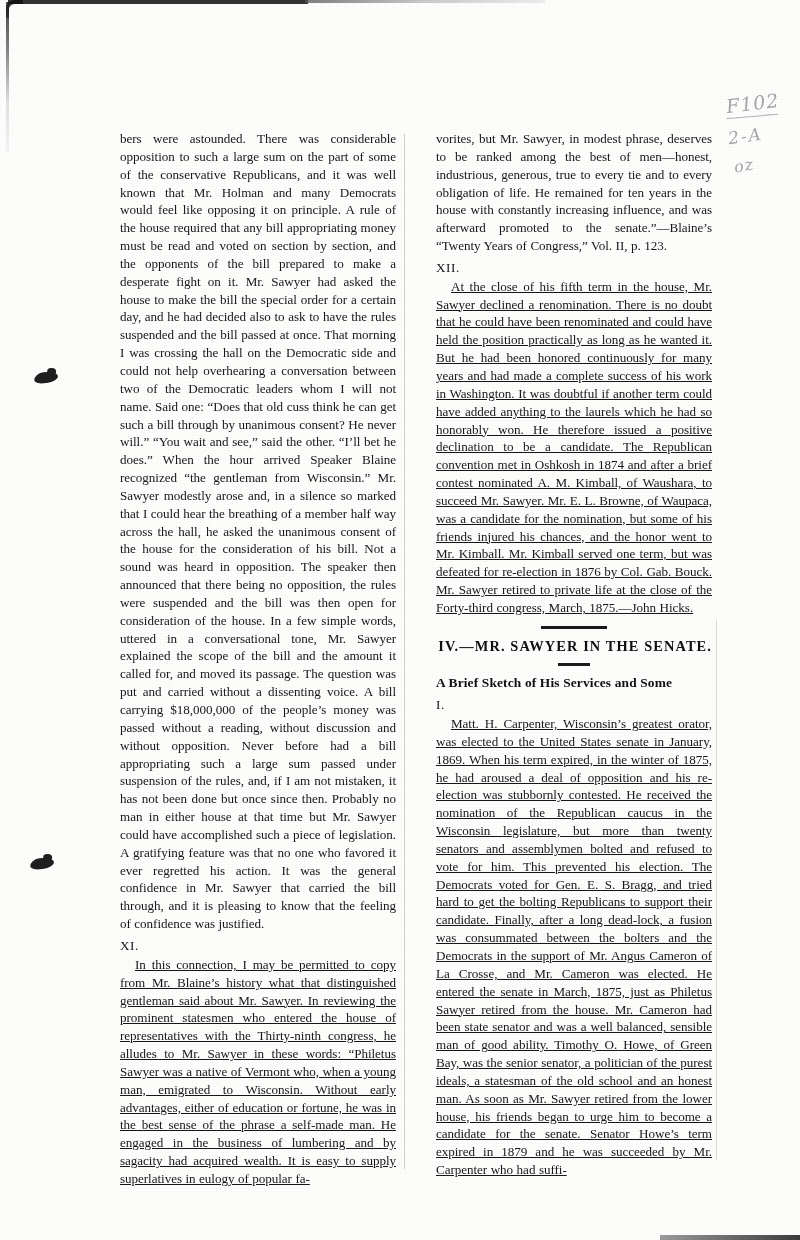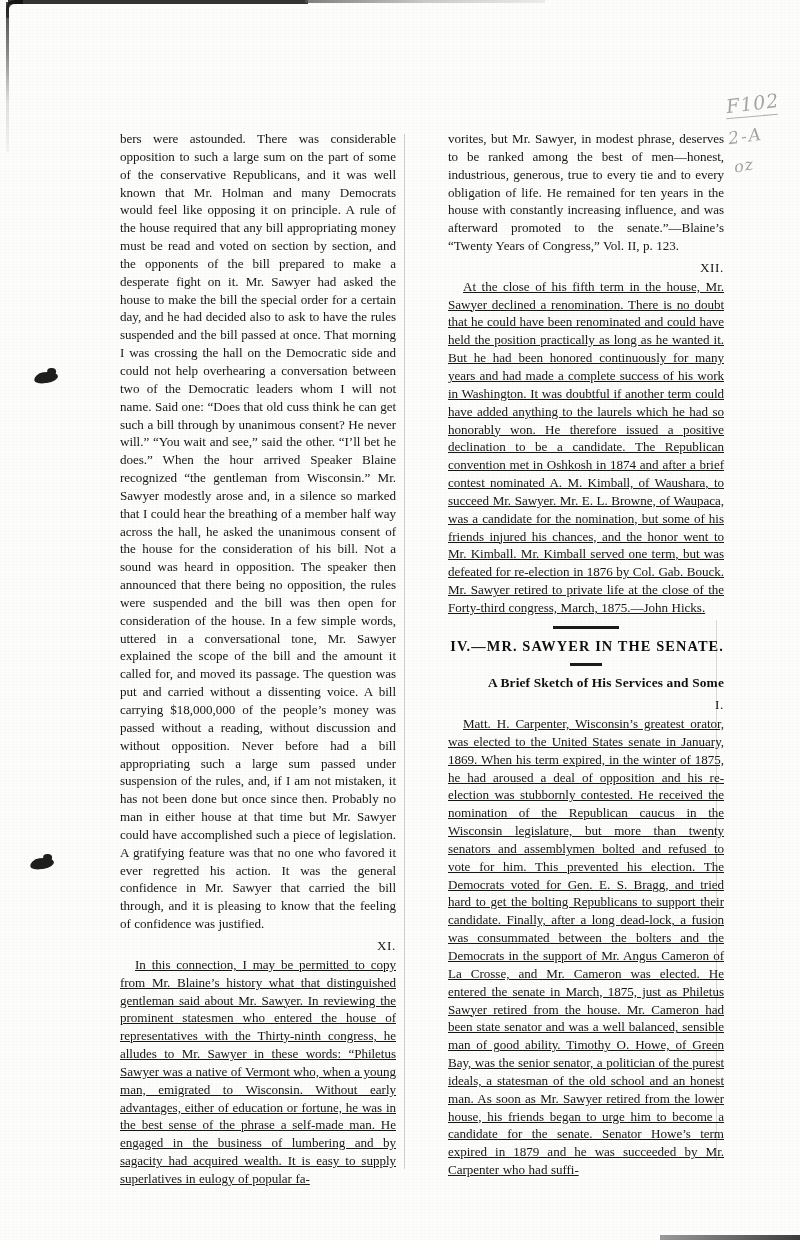--- a/index.html
+++ b/index.html
@@ -103,21 +103,21 @@
     position: absolute;
     left: 12px; top: 0;
     width: 792px; height: 1240px;
   }
   .col {
     position: absolute;
     top: 130px;
     width: 276px;
   }
   .col-left  { left: 108px; }
-  .col-right { left: 424px; margin-left: 12px; }
+  .col-right { left: 424px; }
 
   .col-divider {
     position: absolute;
     left: 404px; top: 134px;
     width: 1px; height: 1035px;
     background: #c9c9c4;
     opacity: .85;
   }
   .col-divider-2 {
     position: absolute;
@@ -138,21 +138,21 @@
     letter-spacing: -0.05px;
     word-spacing: .3px;
     -webkit-font-smoothing: none;
   }
   p.indent { text-indent: 15px; text-decoration: underline; }
 
   .roman-num {
     margin: 4px 0 1px 0;
     font-size: 13.2px;
     line-height: 17.85px;
-    text-align: right;
+    text-align: left;
     color: #17171a;
     letter-spacing: .6px;
   }
 
   .sect-rule-long {
     width: 66px; height: 3px;
     background: #1b1b1b;
     margin: 9px auto 8px auto;
   }
   .sect-rule-short {
@@ -168,21 +168,21 @@
     font-weight: bold;
     text-align: right;
     letter-spacing: 1.1px;
     color: #101013;
   }
   h3.head-sub {
     margin: 0;
     font-size: 13.4px;
     line-height: 18.4px;
     font-weight: bold;
-    text-align: right;
+    text-align: left;
     letter-spacing: .15px;
     color: #101013;
   }
 
   
   .grain {
     position: absolute;
     left: 0; top: 0;
     width: 800px; height: 1240px;
     pointer-events: none;

